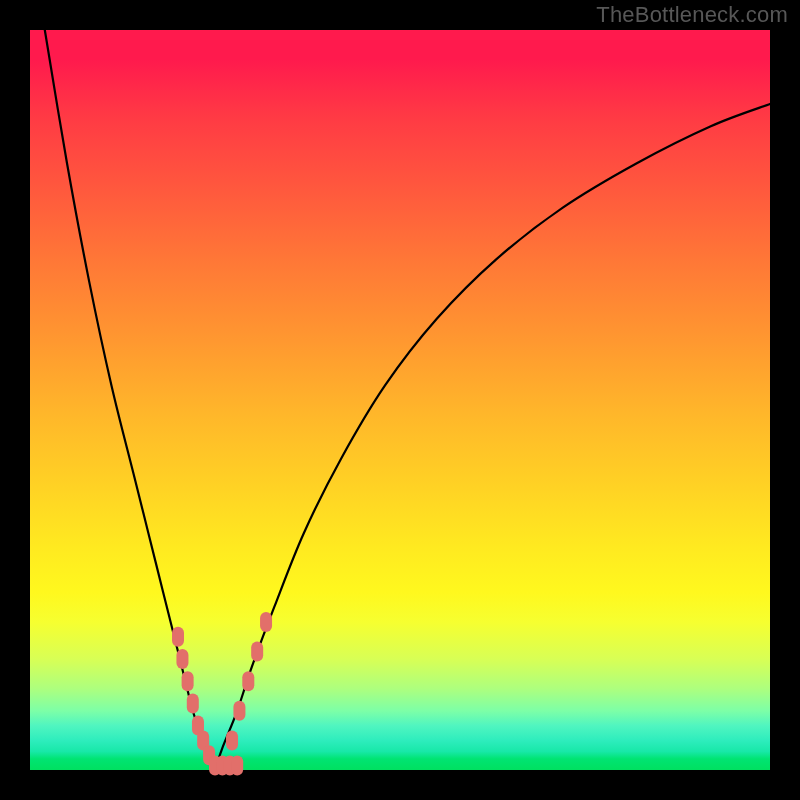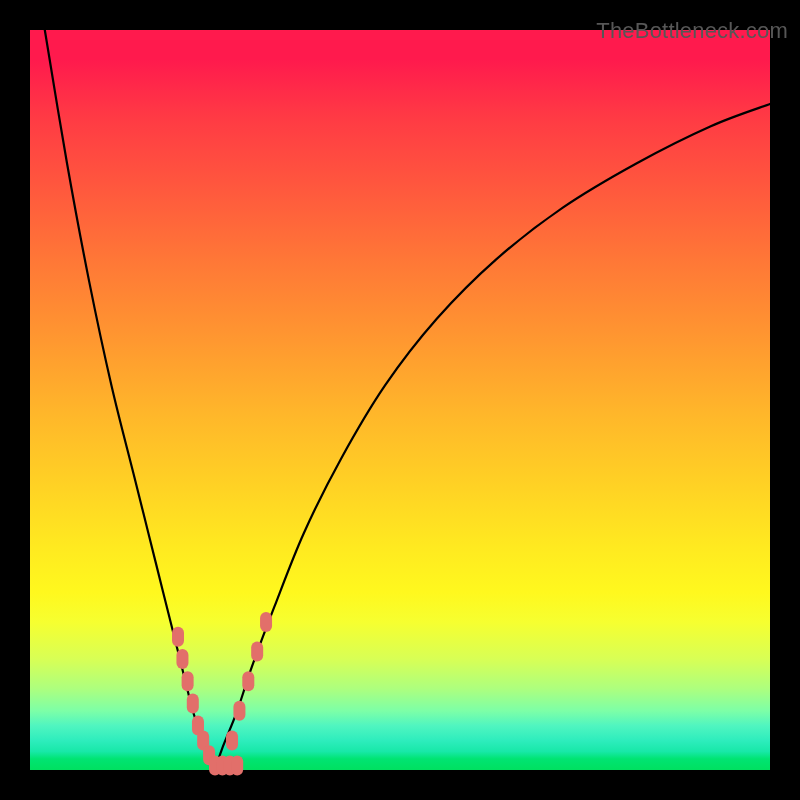--- a/index.html
+++ b/index.html
@@ -41,21 +41,21 @@
       #7dffa7 92%,
       #50f5c0 94%,
       #2eedbd 96%,
       #18e8a8 97.5%,
       #00e472 98.5%,
       #00e060 100%
     );
   }
   .watermark {
     position: absolute;
-    top: 18px;
+    top: 2px;
     right: 12px;
     color: #575757;
     font-size: 22px;
     font-weight: 500;
     letter-spacing: 0.2px;
     user-select: none;
   }
   svg.curve {
     position: absolute;
     left: 0;

